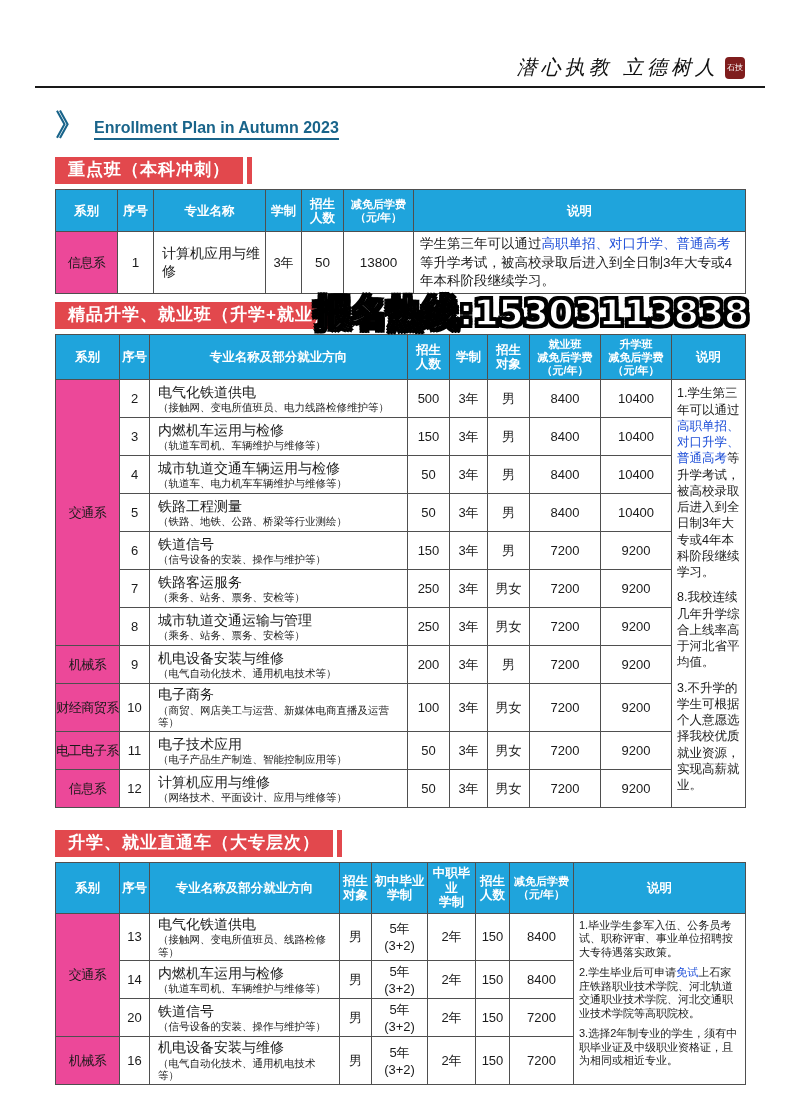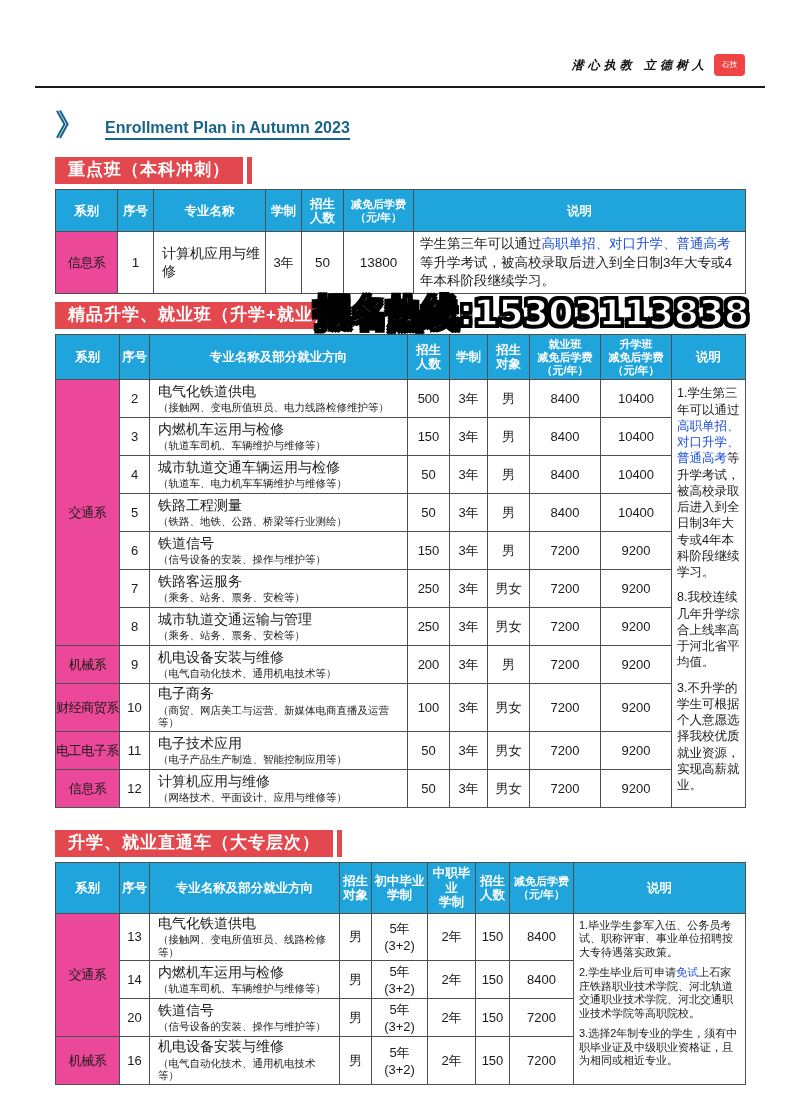--- a/index.html
+++ b/index.html
@@ -2,29 +2,29 @@
 <html><head>
 <meta charset="utf-8">
 <style>
   * { margin:0; padding:0; box-sizing:border-box; }
   html,body { background:#ffffff; }
   body { width:800px; height:1093px; font-family:"Liberation Sans","DejaVu Sans",sans-serif; color:#1a1a1a; overflow:hidden; }
   .page { width:800px; height:1093px; background:#fff; padding:54px 55px 0 55px; position:relative; }
 
   
   .motto-row { text-align:right; padding-right:-2px; height:24px; }
-  .motto { font-family:"DejaVu Serif","Liberation Serif",serif; font-style:italic; font-weight:bold; font-size:12px; letter-spacing:4px; color:#111; vertical-align:middle; }
-  .seal { display:inline-flex; flex-direction:column; align-items:center; justify-content:center; width:31px; height:22px; margin-left:6px; background:#ef4444; color:#fff; border-radius:4px; font-size:8px; line-height:1.15; vertical-align:middle; font-family:"DejaVu Serif",serif; }
+  .motto { font-family:"DejaVu Serif","Liberation Serif",serif; font-style:italic; font-weight:normal; font-size:20px; letter-spacing:4px; color:#111; vertical-align:middle; }
+  .seal { display:inline-flex; flex-direction:column; align-items:center; justify-content:center; width:20px; height:22px; margin-left:6px; background:#7f1d1d; color:#fff; border-radius:4px; font-size:8px; line-height:1.15; vertical-align:middle; font-family:"DejaVu Serif",serif; }
   .rule { border-bottom:2px solid #191919; margin:8px -20px 0 -20px; }
 
   
   .title-row { display:flex; align-items:flex-end; margin:22px 0 17px 0; color:#19648a; }
   .chev { font-size:30px; font-weight:bold; line-height:1; margin-right:2px; }
   .title-zh { font-size:33px; font-weight:bold; letter-spacing:1px; line-height:1; }
-  .title-en { font-size:16px; font-weight:bold; margin-left:18px; line-height:1.2; border-bottom:2px solid #19648a; padding-bottom:1px; }
+  .title-en { font-size:16px; font-weight:bold; margin-left:7px; line-height:1.2; border-bottom:2px solid #19648a; padding-bottom:1px; }
 
   
   .sec-head { display:flex; align-items:center; margin-bottom:5px; position:relative; }
   .badge { display:inline-block; background:#e2484d; color:#fff; font-weight:bold; font-size:17px; letter-spacing:1px; padding:3px 13px 4px 13px; line-height:1.2; }
   .badge-bar { display:inline-block; width:5px; align-self:stretch; background:#e2484d; margin-left:4px; }
   .sec2-head { margin-top:8px;gap:18px; }
   .sec3-head { margin-top:22px; }
 
   
   .hotline { position:absolute; right:-4px; top:-13px; z-index:6; font-size:36px; font-weight:900; color:#fff; letter-spacing:0px; white-space:nowrap; font-family:"DejaVu Sans","Liberation Sans",sans-serif;
@@ -32,21 +32,21 @@
     text-shadow:3px 0 0 #000,-3px 0 0 #000,0 3px 0 #000,0 -3px 0 #000,2px 2px 0 #000,-2px 2px 0 #000,2px -2px 0 #000,-2px -2px 0 #000,3px 3px 0 #000,-3px -3px 0 #000,3px -3px 0 #000,-3px 3px 0 #000; }
 
   
   table { width:100%; border-collapse:collapse; table-layout:fixed; }
   th,td { border:1px solid #4f4f4f; text-align:center; vertical-align:middle; }
   th { background:#1fa4dc; color:#fff; font-weight:bold; font-size:12.5px; line-height:1.15; white-space:pre-line; padding:3px 1px; }
   th.small { font-size:11px; }
   td { font-size:13px; padding:2px 3px; background:#fff; }
   td.dept { background:#ec4899; font-size:13px; letter-spacing:-0.5px; padding:2px 0; }
   td.major { text-align:left; padding-left:8px; }
-  .major-name { font-size:14px; line-height:1.25; display:block;font-family:Liberation Mono, monospace; }
+  .major-name { font-size:14px; line-height:1.25; display:block; }
   .major-sub { font-size:10.5px; line-height:1.2; display:block; color:#1c1c1c; }
   td.num { font-size:13.5px; }
   .t1 th { height:42px; }
   .t1 td { height:52px; }
   .t2 th { height:40px; }
   .t2 td { height:38px; }
   .t3 th { height:40px; }
   .t3 td { height:38px; }
   td.note { text-align:left; vertical-align:top; padding:5px 4px 4px 5px; }
   .t2 td.note p { font-size:12.5px; line-height:1.3; margin-bottom:9px; }

